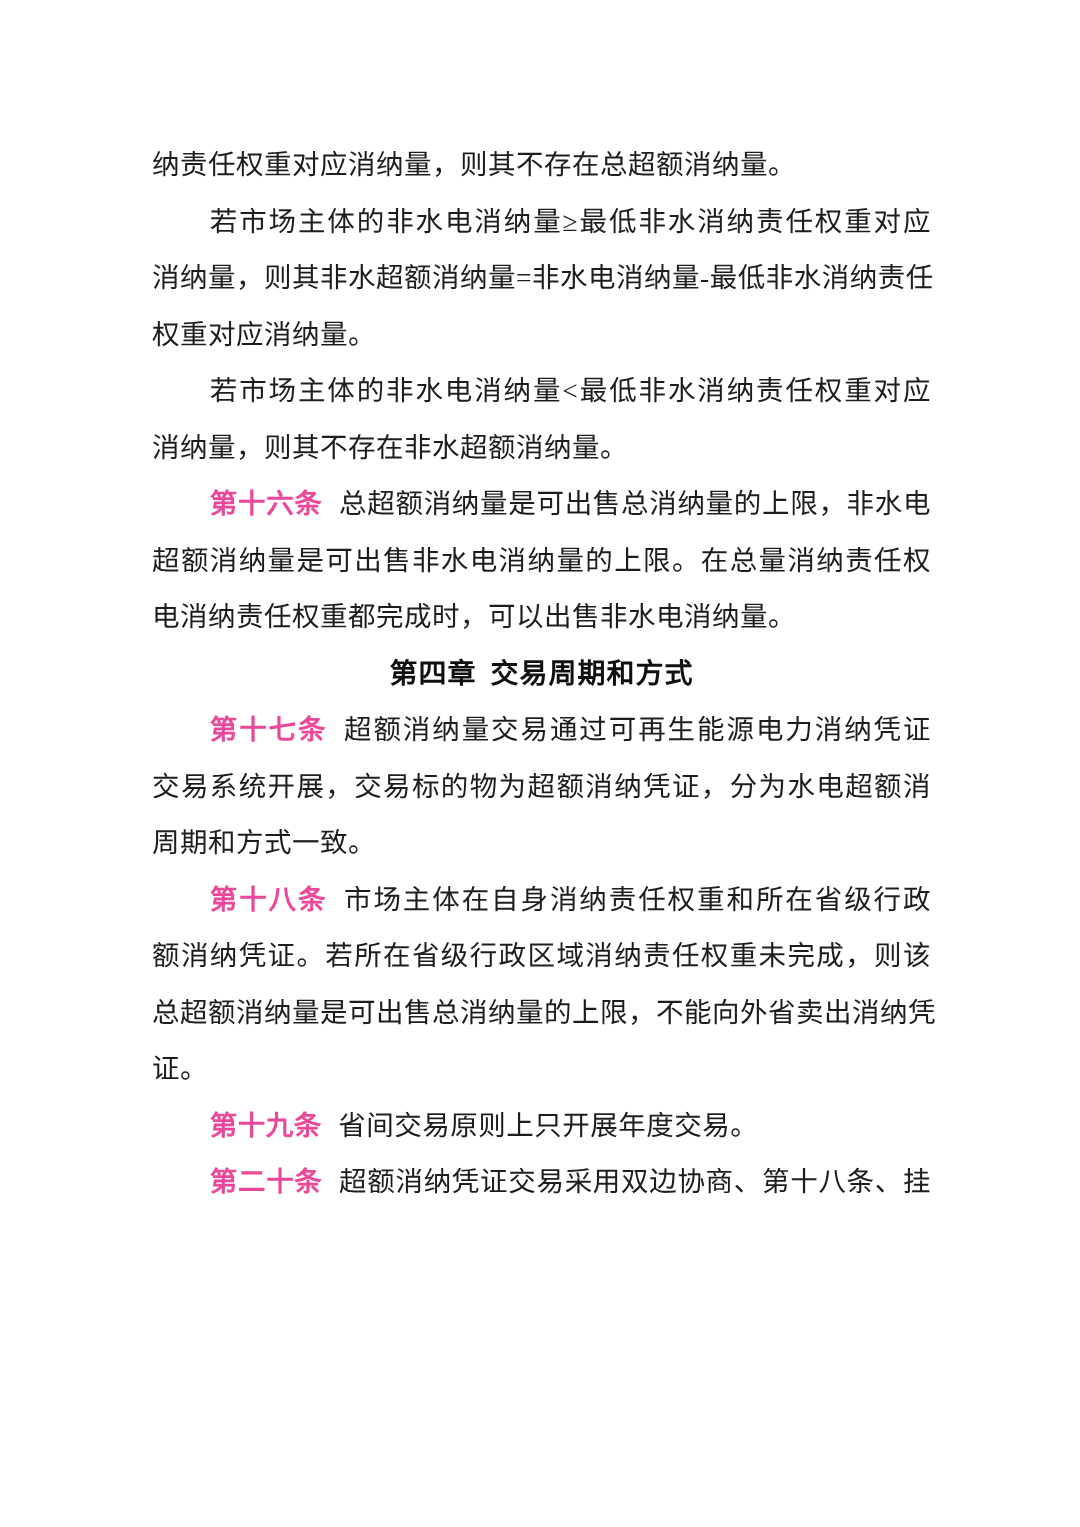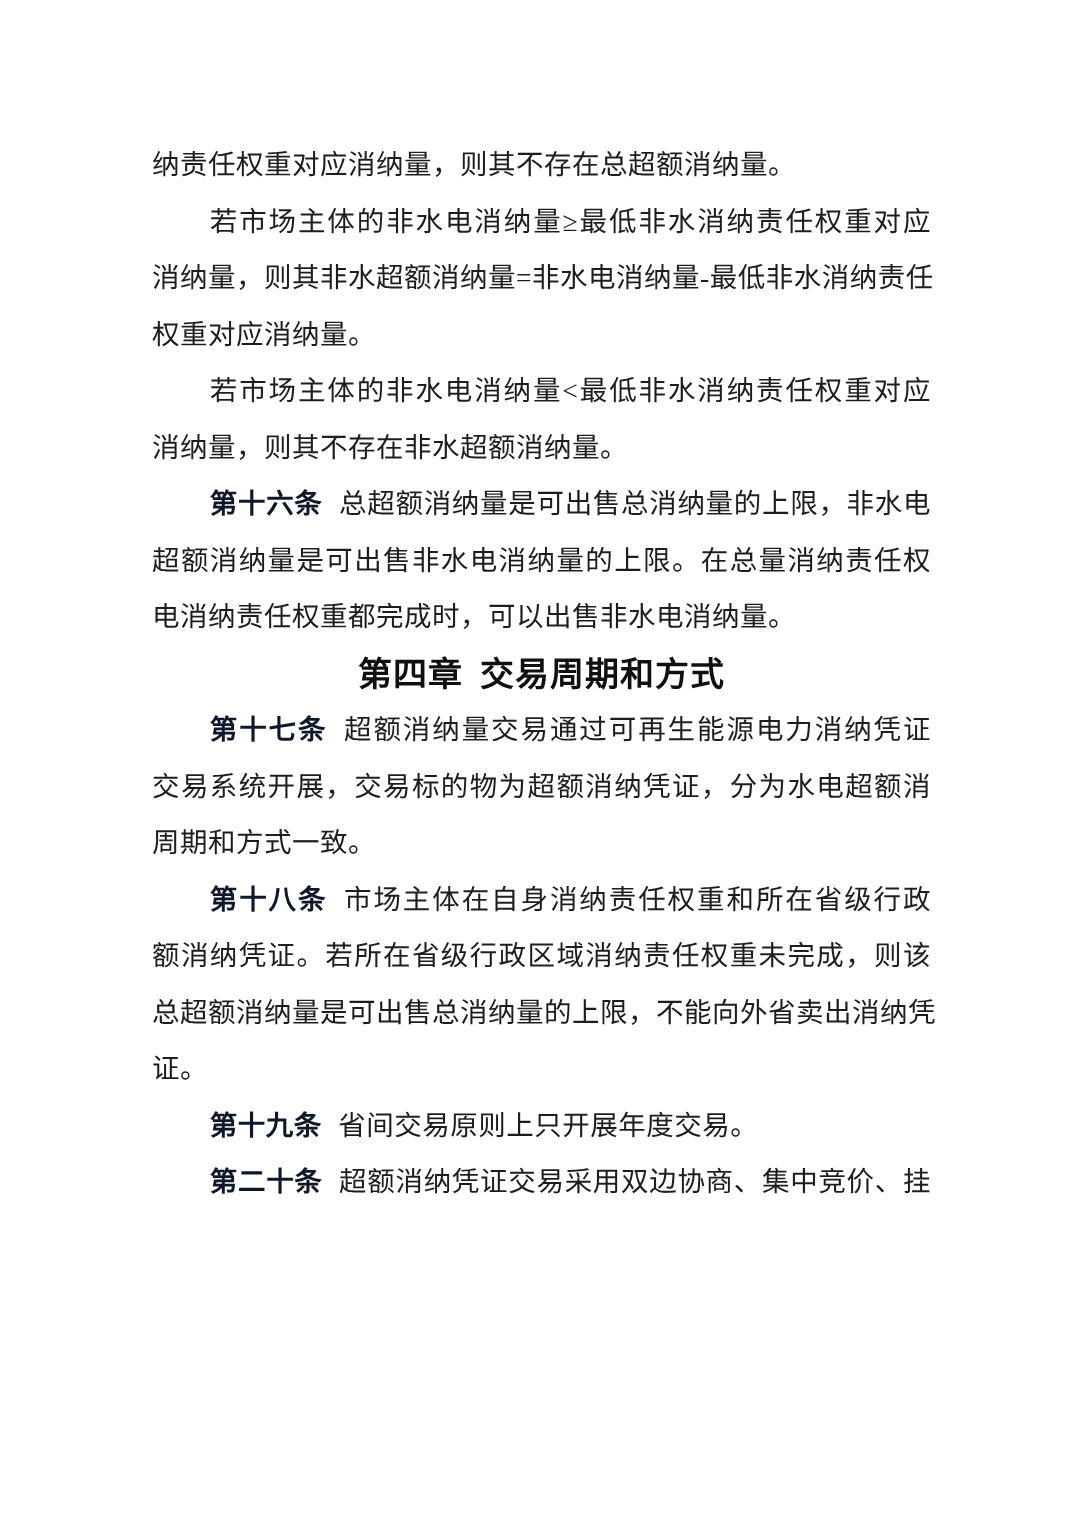--- a/index.html
+++ b/index.html
@@ -28,28 +28,28 @@
     text-align: justify;
     text-align-last: justify;
     white-space: nowrap;
     letter-spacing: 0.5px;
   }
   .line.last { text-align-last: left; }
   .line.indent { text-indent: 2.1em; }
   .lead {
     font-weight: 700;
     margin-right: 0.6em;
-    color: #0f172a;
+    color: #ec4899;
   }
   .heading-line {
     text-align: right;
     text-align-last: center;
     font-weight: 700;
     font-family: "Liberation Sans", "DejaVu Sans", sans-serif;
-    font-size: 34px;
+    font-size: 28px;
     color: #101010;
     letter-spacing: 1px;
   }
   .heading-line .lead { margin-right: 0.5em; color: #101010; }
 </style>
 </head>
 <body>
 
 <div class="page" style="background: rgb(255, 255, 255);">
   <div class="doc" style="color: rgb(29, 29, 29);">
@@ -81,16 +81,16 @@
       <div class="block paragraph">
         <div class="line indent"><span class="lead">第十八条</span><span>市场主体在自身消纳责任权重和所在省级行政</span></div>
         <div class="line"><span>额消纳凭证。若所在省级行政区域消纳责任权重未完成，则该</span></div>
         <div class="line"><span>总超额消纳量是可出售总消纳量的上限，不能向外省卖出消纳凭</span></div>
         <div class="line last"><span>证。</span></div>
       </div>
       <div class="block paragraph">
         <div class="line last indent"><span class="lead">第十九条</span><span>省间交易原则上只开展年度交易。</span></div>
       </div>
       <div class="block paragraph">
-        <div class="line indent"><span class="lead">第二十条</span><span>超额消纳凭证交易采用双边协商、集中竞价、挂</span></div>
+        <div class="line indent"><span class="lead">第二十条</span><span>超额消纳凭证交易采用双边协商、第十八条、挂</span></div>
       </div>
     </div>
 </div>
 
 </body></html>

